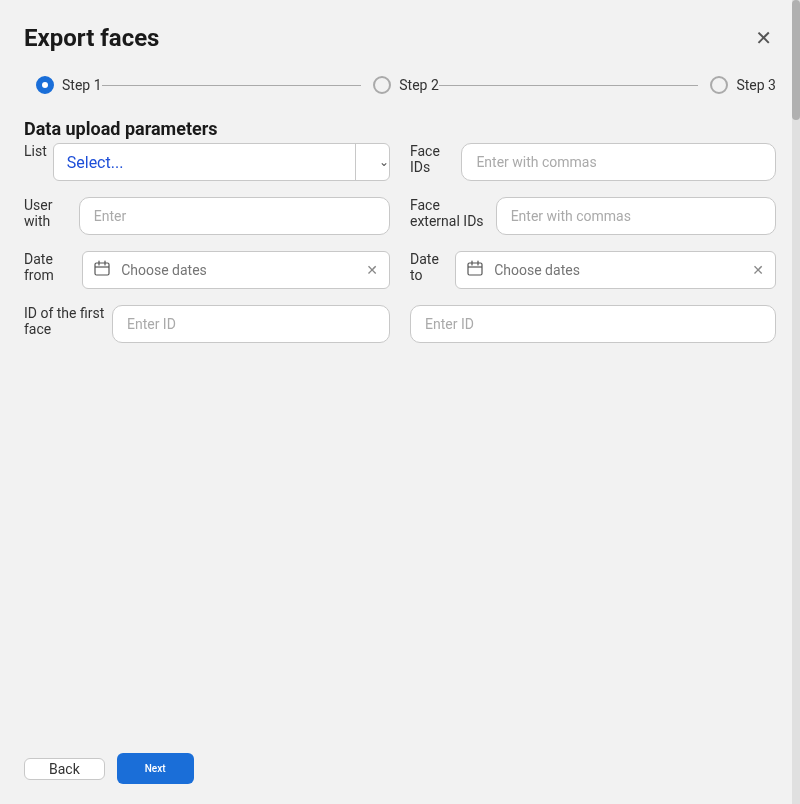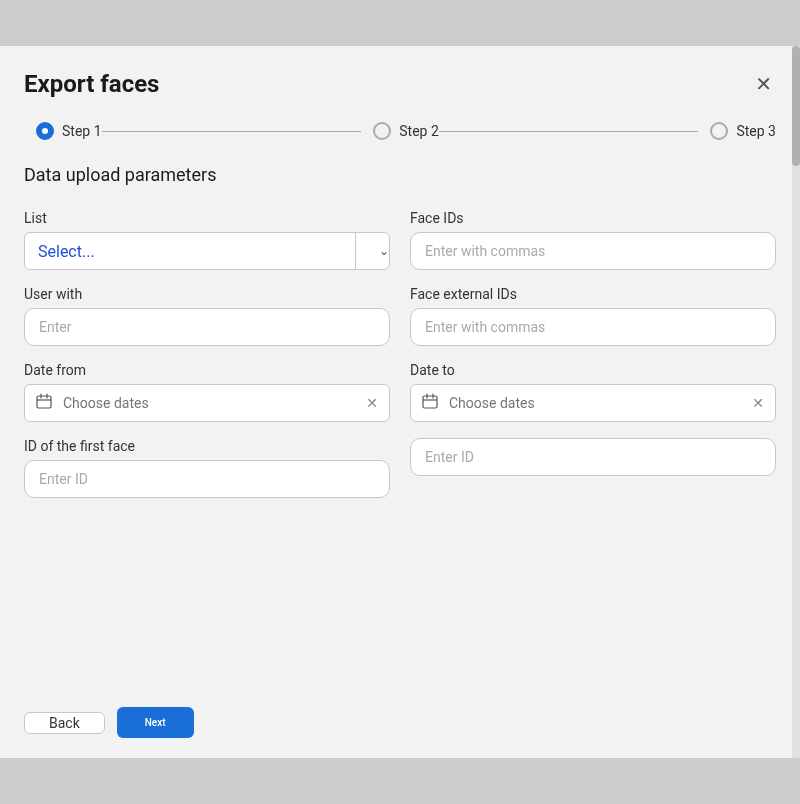--- a/index.html
+++ b/index.html
@@ -12,21 +12,21 @@
     body {
       background: #ccc;
       display: flex;
       justify-content: center;
       align-items: center;
       min-height: 100vh;
     }
 
     .modal-container {
       width: 800px;
-      height: 712px;
+      height: 804px;
       background: #f2f2f2;
       position: relative;
       overflow: hidden;
       display: flex;
       flex-direction: column;
     }
 
     .modal-header {
       padding: 24px 24px 16px 24px;
       display: flex;
@@ -104,34 +104,34 @@
     }
 
     .modal-body {
       flex: 1;
       padding: 0 24px;
       overflow-y: auto;
     }
 
     .section-title {
       font-size: 18px;
-      font-weight: 400;
+      font-weight: 700;
       color: #1a1a1a;
-      margin-bottom: 25px;
+      margin-bottom: 4px;
     }
 
     .form-grid {
       display: grid;
       grid-template-columns: 1fr 1fr;
       gap: 16px 20px;
     }
 
     .form-group {
       display: flex;
-      flex-direction: column;
+      flex-direction: row;
       gap: 6px;
     }
 
     .form-label {
       font-size: 14px;
       color: #333;
       font-weight: 400;
     }
 
     .form-input {

